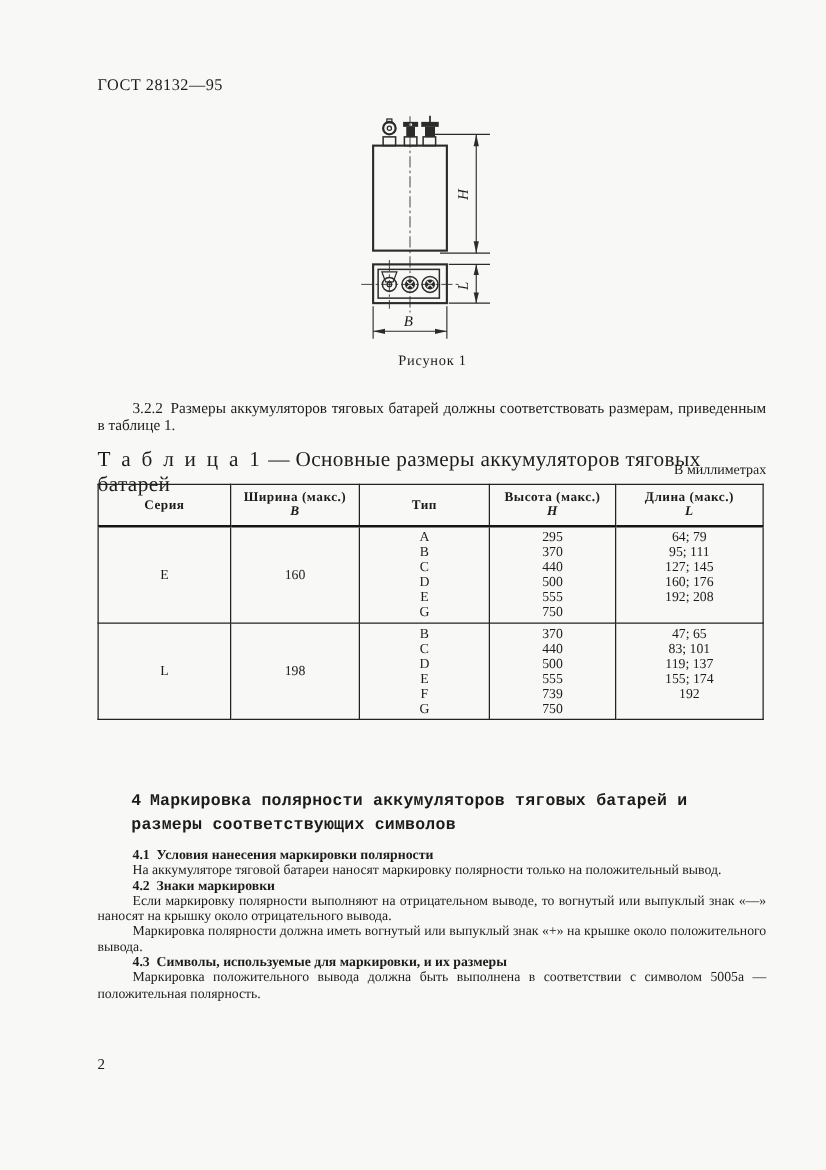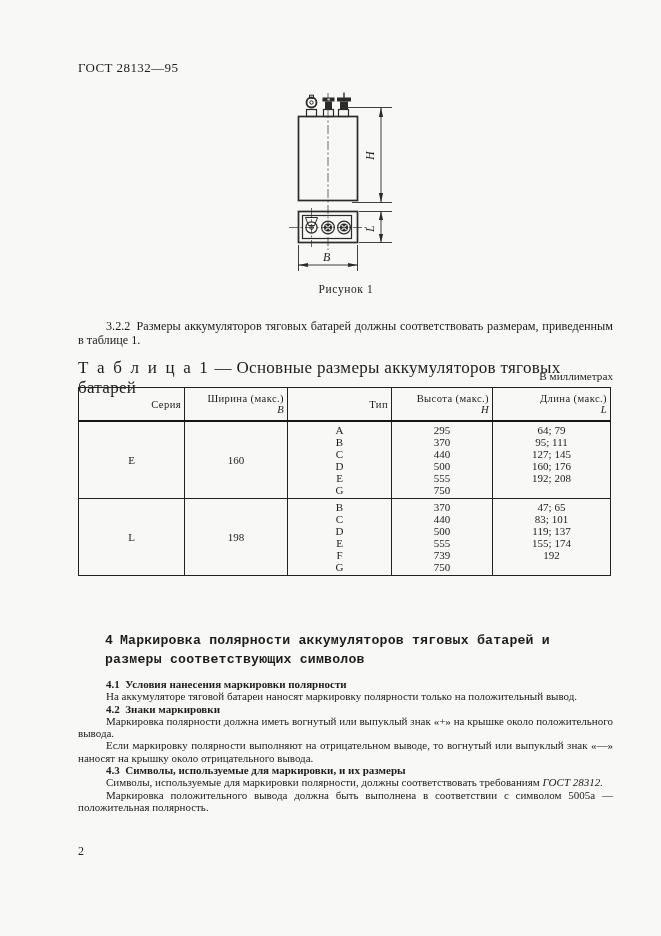--- a/index.html
+++ b/index.html
@@ -35,22 +35,22 @@
     text-align:right; font-size:11.2px;
   }
   table.dims {
     position:absolute; left:78px; top:387px;
     border-collapse:collapse; table-layout:fixed;
     font-size:11px; color:#1c1c1c;
     border:1.5px solid #222;
   }
   table.dims th, table.dims td { border:1px solid #222; }
   table.dims thead th {
-    height:30px; vertical-align:middle; text-align:right;
-    font-weight:normal; font-size:10.6px; letter-spacing:0.4px;
+    height:30px; vertical-align:middle; text-align:center;
+    font-weight:bold; font-size:10.6px; letter-spacing:0.4px;
     border-bottom:2.5px solid #151515; padding:1px 3px;
   }
   .ths { font-style:italic; font-size:10.6px; }
   table.dims tbody td { vertical-align:top; padding:2px 0 2px; }
   td.c-mid { vertical-align:middle !important; text-align:center; font-size:11px; }
   .ln { line-height:12px; min-height:12px; text-align:center; }
   .note {
     position:absolute; left:78px; top:577px; width:535px;
     font-style:italic; font-size:11.8px; line-height:13.2px;
     text-align:justify; text-indent:28px; margin:0;
@@ -249,22 +249,21 @@
     </tbody>
   </table>
 
 
   <h2 class="h4">4 Маркировка полярности аккумуляторов тяговых батарей и размеры соответствующих символов</h2>
 
   <div class="sec4">
     <p class="subh">4.1 Условия нанесения маркировки полярности</p>
     <p>На аккумуляторе тяговой батареи наносят маркировку полярности только на положительный вывод.</p>
     <p class="subh">4.2 Знаки маркировки</p>
+    <p>Если маркировку полярности выполняют на отрицательном выводе, то вогнутый или выпук­лый знак «—» наносят на крышку около отрицательного вывода.</p>
     <p>Маркировка полярности должна иметь вогнутый или выпуклый знак «+» на крышке около по­ложительного вывода.</p>
-    <p>Если маркировку полярности выполняют на отрицательном выводе, то вогнутый или выпук­лый знак «—» наносят на крышку около отрицательного вывода.</p>
     <p class="subh">4.3 Символы, используемые для маркировки, и их размеры</p>
-    <p><span>Символы, используемые для маркировки полярности, должны соответствовать требованиям </span><span class="gost-ref">ГОСТ 28312.</span></p>
     <p>Маркировка положительного вывода должна быть выполнена в соответствии с символом 5005а — положительная полярность.</p>
   </div>
 
   <div class="page-num">2</div>
 
 </div>
 
 </body></html>

